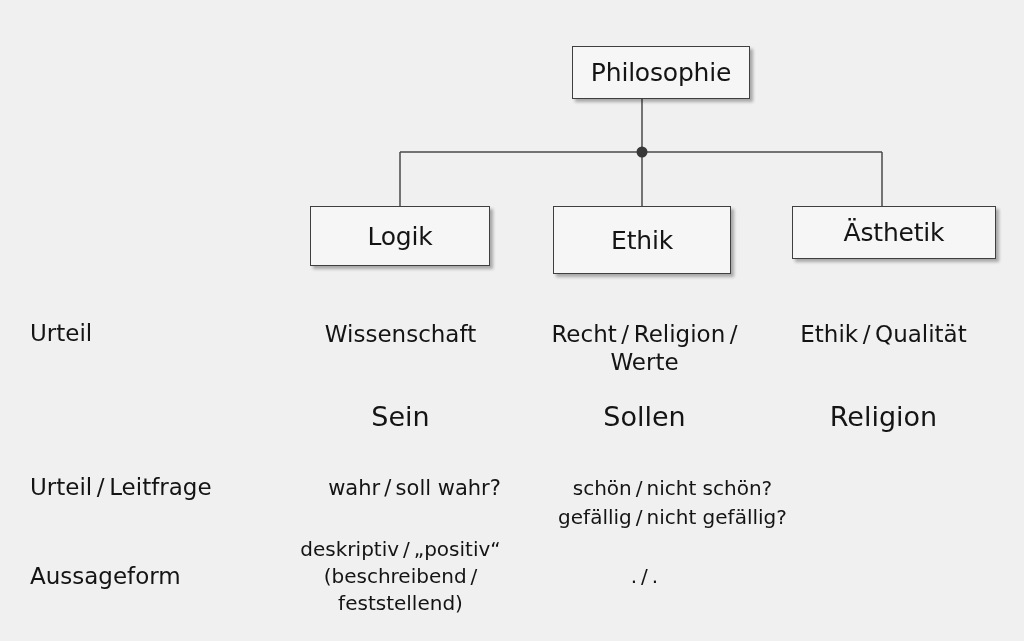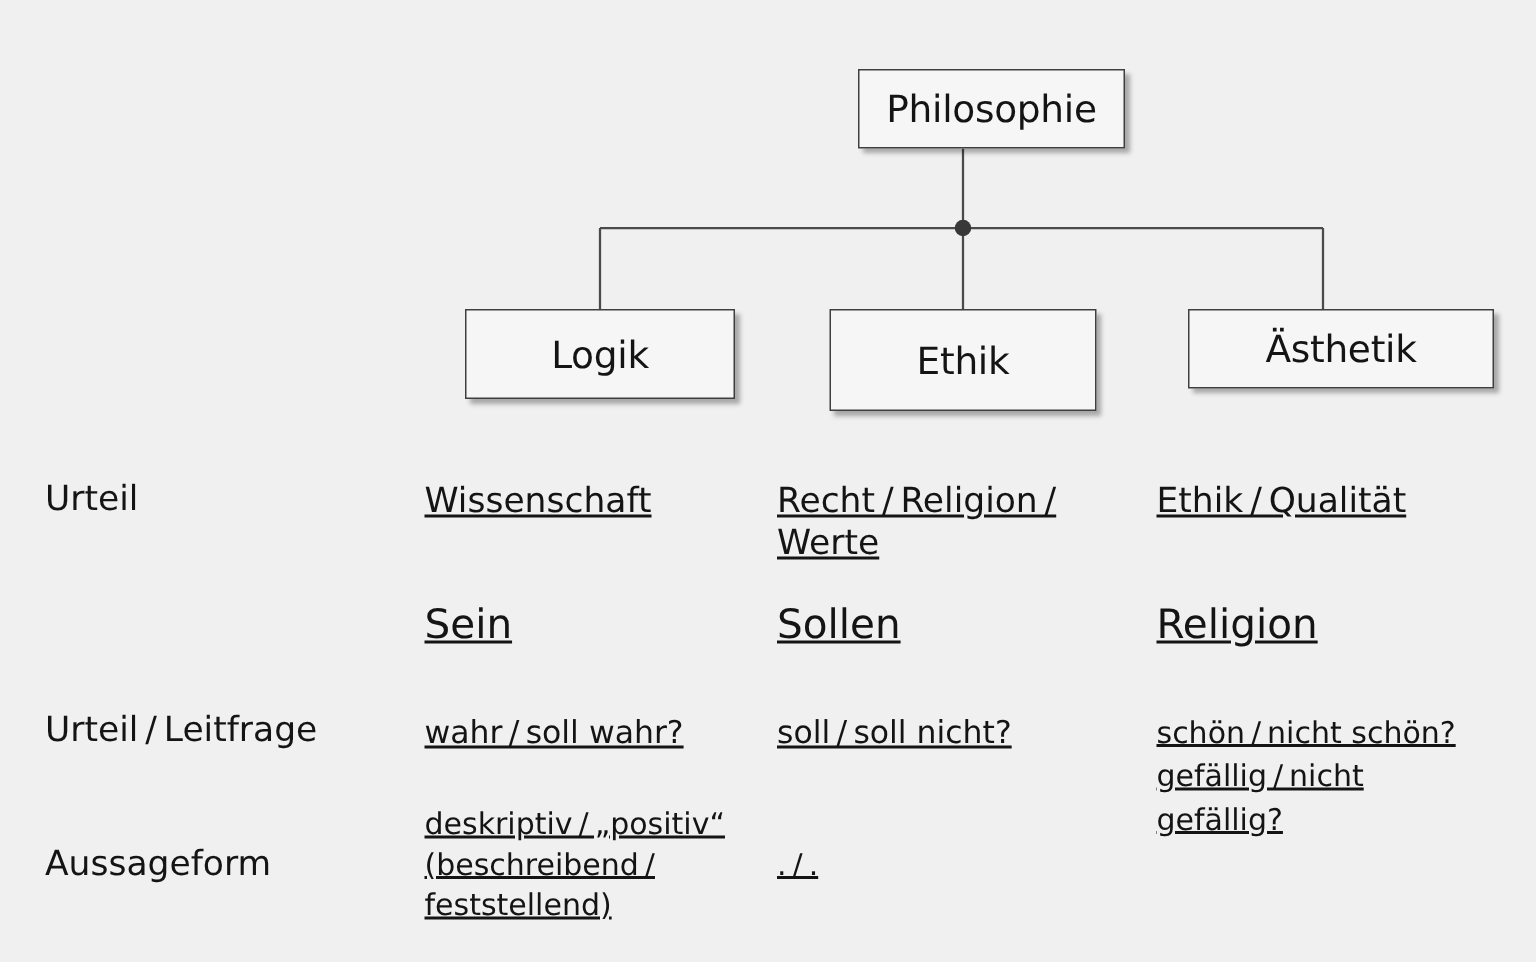--- a/index.html
+++ b/index.html
@@ -38,29 +38,29 @@
 
   .row {
     position: absolute;
     left: 30px;
     width: 966px;
     display: grid;
     grid-template-columns: 253px 235px 253px 225px;
     z-index: 2;
   }
   .rowlabel { text-align: left; font-size: 23px; white-space: pre-line; }
-  .cell     { white-space: pre-line; text-decoration: underline; }
+  .cell     { text-align: center; white-space: pre-line; }
 
   #row-bereich { top: 320px; }
   #row-bereich .cell { font-size: 23px; line-height: 28px; }
 
   #row-sein { top: 403px; }
   #row-sein .cell { font-size: 27px; line-height: 28px; }
 
-  #row-urteil { top: 474px; }
+  #row-urteil { top: 474px; gap: 14px; }
   #row-urteil .cell { font-size: 21px; line-height: 29px; }
   #row-urteil .cell.c3 { font-size: 20px; }
 
   #row-aussageform { top: 528px; height: 96px; align-items: center; }
   #row-aussageform .cell { font-size: 20px; line-height: 27px; }
 </style>
 </head>
 <body>
 
 <div id="stage">
@@ -101,21 +101,20 @@
   <div class="row" id="row-sein">
     <div class="rowlabel"></div>
     <div class="cell c1">Sein</div>
     <div class="cell c2">Sollen</div>
     <div class="cell c3">Religion</div>
   </div>
 
   <div class="row" id="row-urteil">
     <div class="rowlabel">Urteil / Leitfrage</div>
     <div class="cell c1">wahr / soll wahr?</div>
-    <div class="cell c2">soll / soll nicht?</div>
     <div class="cell c3">schön / nicht schön?
 gefällig / nicht gefällig?</div>
   </div>
 
   <div class="row" id="row-aussageform">
     <div class="rowlabel">Aussageform</div>
     <div class="cell c1">deskriptiv / „positiv“
 (beschreibend /
 feststellend)</div>
     <div class="cell c3">. / .</div>

